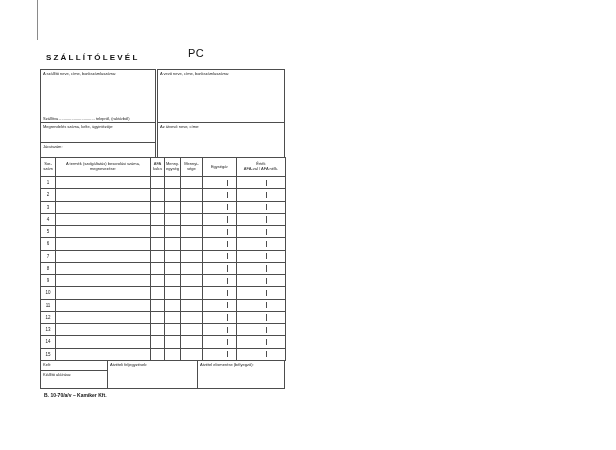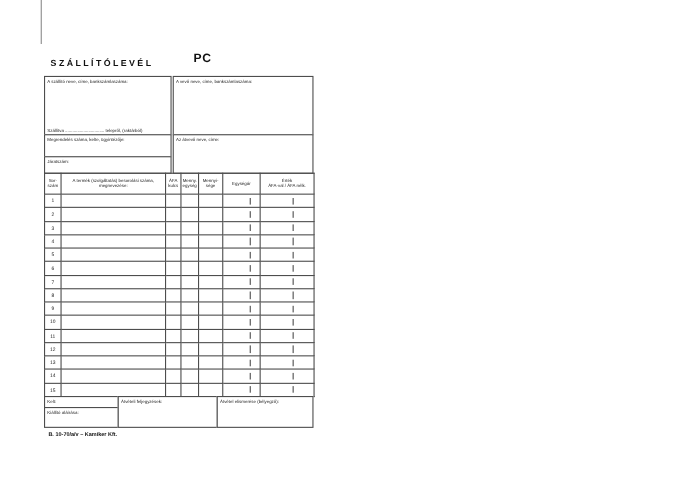--- a/index.html
+++ b/index.html
@@ -6,21 +6,21 @@
   .page {
     position:relative; width:616px; height:450px; background:#ffffff;
     font-family:"Liberation Sans", sans-serif; color:#1b1b1b; overflow:hidden;border-radius:24px;
   }
   .edge-line { position:absolute; left:37px; top:0; width:1px; height:40px; background:#8a8a8a; }
   .title {
     position:absolute; left:46px; top:53px; font-size:8px; font-weight:bold;
     letter-spacing:2.2px; color:#111;
   }
   .code {
-    position:absolute; left:176px; top:47px; font-size:11px; font-weight:bold;
+    position:absolute; left:188px; top:47px; font-size:11px; font-weight:normal;
     letter-spacing:0.5px; color:#111;
   }
   .box { position:absolute; border:1px solid #4d4d4d; box-sizing:border-box; background:#fff; }
   .lbl { font-size:4px; line-height:1.25; padding:1px 2px; }
   .box-supplier { left:40px; top:69px;  width:116px; height:54px; }
   .box-order    { left:40px; top:122px; width:116px; height:21px; }
   .box-route    { left:40px; top:142px; width:116px; height:16px; }
   .box-buyer    { left:157px; top:69px;  width:128px; height:54px; }
   .box-receiver { left:157px; top:122px; width:128px; height:36px; }
   .shipped { position:absolute; left:0; right:0; bottom:0; }

